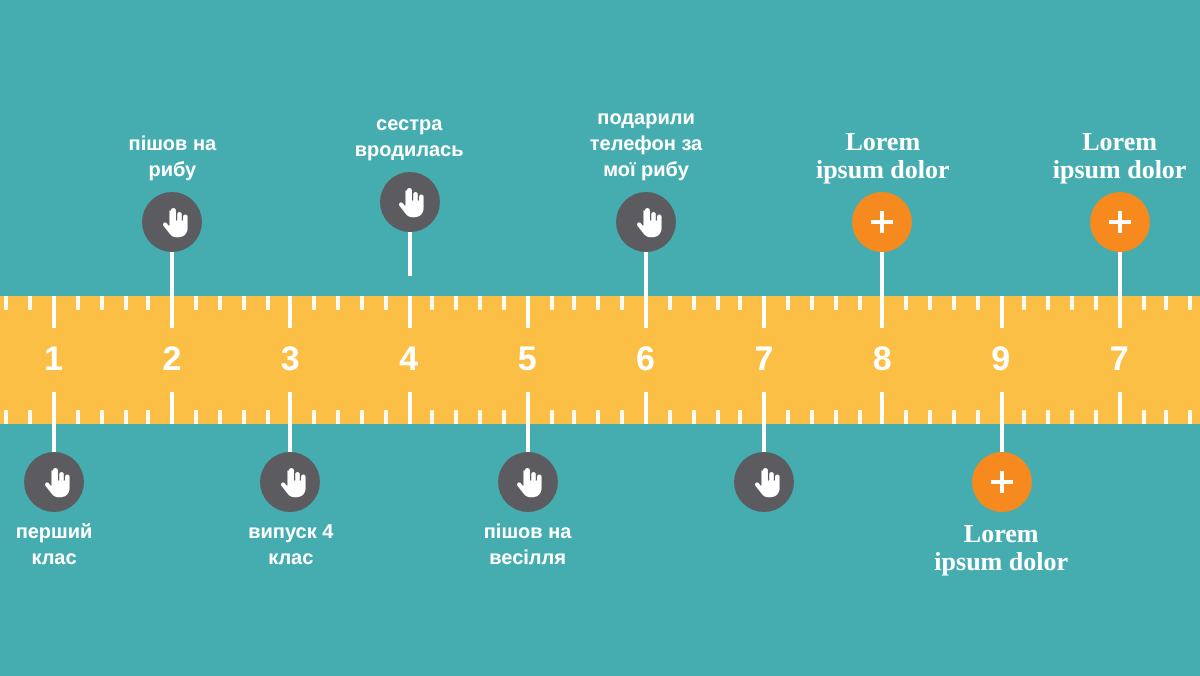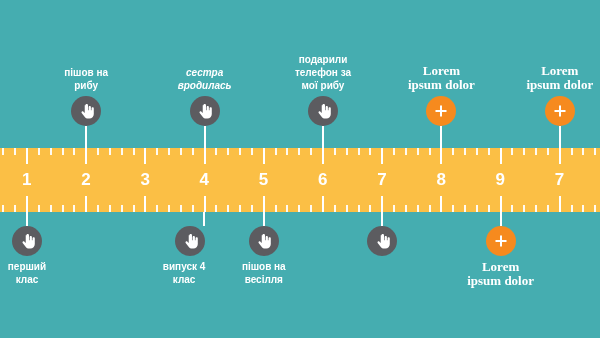--- a/index.html
+++ b/index.html
@@ -234,21 +234,21 @@
         <div class="marker-dot gray">
           <span>
             <svg width="17" height="17" viewBox="0 0 24 24" aria-hidden="true">
               <path fill="#ffffff" d="M10.5 3.2c0-1 .8-1.8 1.8-1.8s1.8.8 1.8 1.8v7.1h.9V5.9c0-.9.7-1.6 1.6-1.6s1.6.7 1.6 1.6v4.4h.9V7.6c0-.9.7-1.6 1.6-1.6s1.6.7 1.6 1.6v8.1c0 3.6-2.6 6.3-6.2 6.3h-1.9c-2 0-3.4-.8-4.6-2.4L5.2 14c-.5-.7-.3-1.6.4-2.1.7-.5 1.6-.3 2.1.3l1.2 1.6h.6V3.2z"></path>
               <path fill="#ffffff" d="M4.3 4.6a3.3 3.3 0 0 1 2-3" opacity="0"></path>
             </svg>
           </span>
         </div>
         <div class="marker-stem" style="height: 22px;"></div>
       </div>
-      <div class="marker top" style="left: 204.6px; top: 66px; font-style: italic;">
+      <div class="marker top" style="left: 204.6px; top: 56px;">
         <div class="marker-label sans">сестра
 вродилась</div>
         <div class="marker-dot gray">
           <span>
             <svg width="17" height="17" viewBox="0 0 24 24" aria-hidden="true">
               <path fill="#ffffff" d="M10.5 3.2c0-1 .8-1.8 1.8-1.8s1.8.8 1.8 1.8v7.1h.9V5.9c0-.9.7-1.6 1.6-1.6s1.6.7 1.6 1.6v4.4h.9V7.6c0-.9.7-1.6 1.6-1.6s1.6.7 1.6 1.6v8.1c0 3.6-2.6 6.3-6.2 6.3h-1.9c-2 0-3.4-.8-4.6-2.4L5.2 14c-.5-.7-.3-1.6.4-2.1.7-.5 1.6-.3 2.1.3l1.2 1.6h.6V3.2z"></path>
               <path fill="#ffffff" d="M4.3 4.6a3.3 3.3 0 0 1 2-3" opacity="0"></path>
             </svg>
           </span>
         </div>
@@ -302,21 +302,21 @@
           <span>
             <svg width="17" height="17" viewBox="0 0 24 24" aria-hidden="true">
               <path fill="#ffffff" d="M10.5 3.2c0-1 .8-1.8 1.8-1.8s1.8.8 1.8 1.8v7.1h.9V5.9c0-.9.7-1.6 1.6-1.6s1.6.7 1.6 1.6v4.4h.9V7.6c0-.9.7-1.6 1.6-1.6s1.6.7 1.6 1.6v8.1c0 3.6-2.6 6.3-6.2 6.3h-1.9c-2 0-3.4-.8-4.6-2.4L5.2 14c-.5-.7-.3-1.6.4-2.1.7-.5 1.6-.3 2.1.3l1.2 1.6h.6V3.2z"></path>
               <path fill="#ffffff" d="M4.3 4.6a3.3 3.3 0 0 1 2-3" opacity="0"></path>
             </svg>
           </span>
         </div>
         <div class="marker-label sans">перший
 клас</div>
       </div>
-      <div class="marker bottom" style="left: 145.4px; top: 212px; align-items: flex-end;">
+      <div class="marker bottom" style="left: 145.4px; top: 212px;">
         <div class="marker-stem" style="height: 14px;"></div>
         <div class="marker-dot gray">
           <span>
             <svg width="17" height="17" viewBox="0 0 24 24" aria-hidden="true">
               <path fill="#ffffff" d="M10.5 3.2c0-1 .8-1.8 1.8-1.8s1.8.8 1.8 1.8v7.1h.9V5.9c0-.9.7-1.6 1.6-1.6s1.6.7 1.6 1.6v4.4h.9V7.6c0-.9.7-1.6 1.6-1.6s1.6.7 1.6 1.6v8.1c0 3.6-2.6 6.3-6.2 6.3h-1.9c-2 0-3.4-.8-4.6-2.4L5.2 14c-.5-.7-.3-1.6.4-2.1.7-.5 1.6-.3 2.1.3l1.2 1.6h.6V3.2z"></path>
               <path fill="#ffffff" d="M4.3 4.6a3.3 3.3 0 0 1 2-3" opacity="0"></path>
             </svg>
           </span>
         </div>
         <div class="marker-label sans">випуск 4

